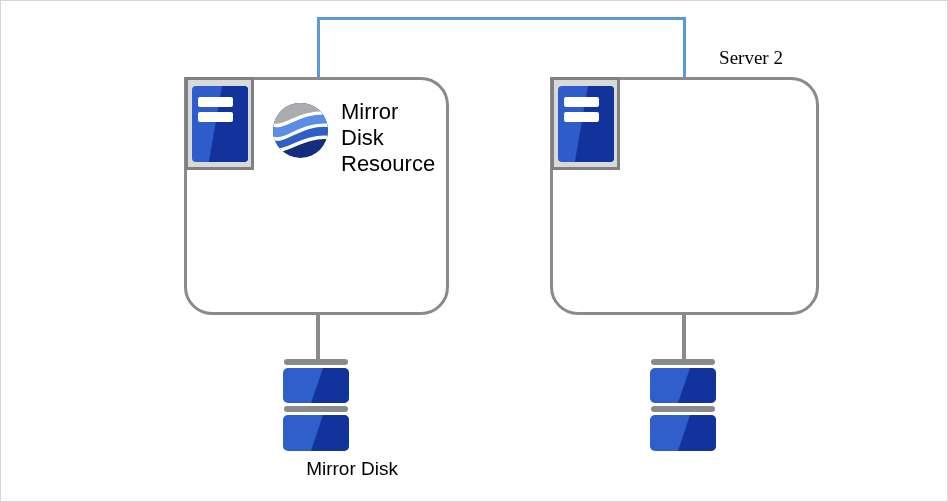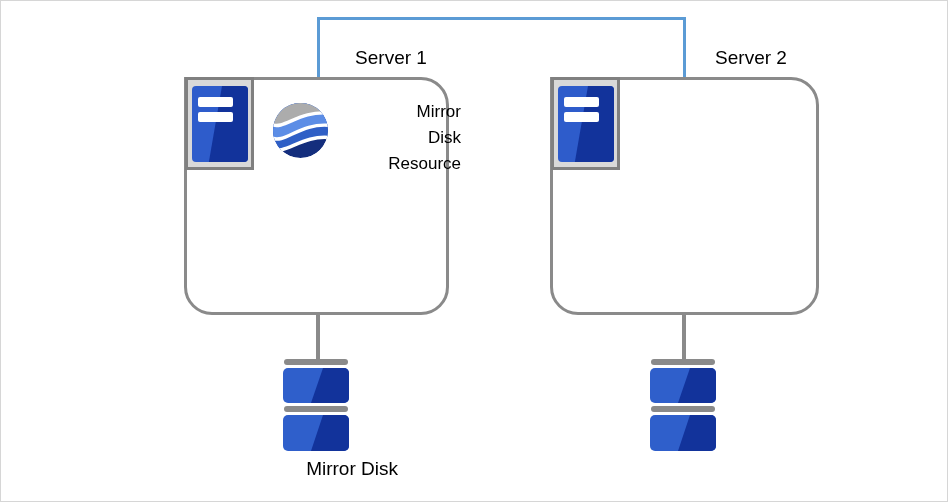--- a/index.html
+++ b/index.html
@@ -14,40 +14,38 @@
   }
   .server-box{
     position:absolute;border:3px solid #8a8a8a;background:transparent;
     border-radius:0 28px 28px 28px;box-sizing:border-box;
   }
   .icon-frame{
     position:absolute;background:#d9d9d9;border:3px solid #808080;
     box-sizing:border-box;display:flex;align-items:center;justify-content:center;
   }
   .resource-label{
-    position:absolute;font-size:17px;line-height:26px;color:#000;
+    position:absolute;font-size:22px;line-height:26px;color:#000;
     white-space:pre-line;
-    text-align:right;
   }
   .drop-line{position:absolute;width:4px;background:#8a8a8a;}
   .disk-caption{
     position:absolute;font-size:19px;color:#000;text-align:right;white-space:nowrap;
   }
 </style>
 </head>
 <body>
 
 <div class="canvas">
 
   <svg class="abs" style="left:0;top:0;" width="948" height="502" viewBox="0 0 948 502">
     <path d="M317.5,77 L317.5,17.5 L683.5,17.5 L683.5,77" fill="none" stroke="#5B9BD5" stroke-width="3"></path>
   </svg>
 
-  <div class="node-label" style="left:330px;top:46px;width:120px;">Server 1</div>
-  <div class="node-label" style="left:690px;top:46px;width:120px;">Server 2</div>
+  <div class="node-label" style="left:690px;top:46px;width:120px;font-family:Liberation Serif, serif;">Server 2</div>
 
   <div class="server-box" style="left:183px;top:76px;width:265px;height:238px;"></div>
 
   <div class="server-box" style="left:549px;top:76px;width:269px;height:238px;"></div>
 
   <div class="icon-frame" style="left:184px;top:76px;width:69px;height:93px;">
     <svg width="62" height="86" viewBox="0 0 62 86">
       <defs>
           <clipPath id="tw1">
             <rect x="3" y="5" width="56" height="76" rx="4"></rect>

